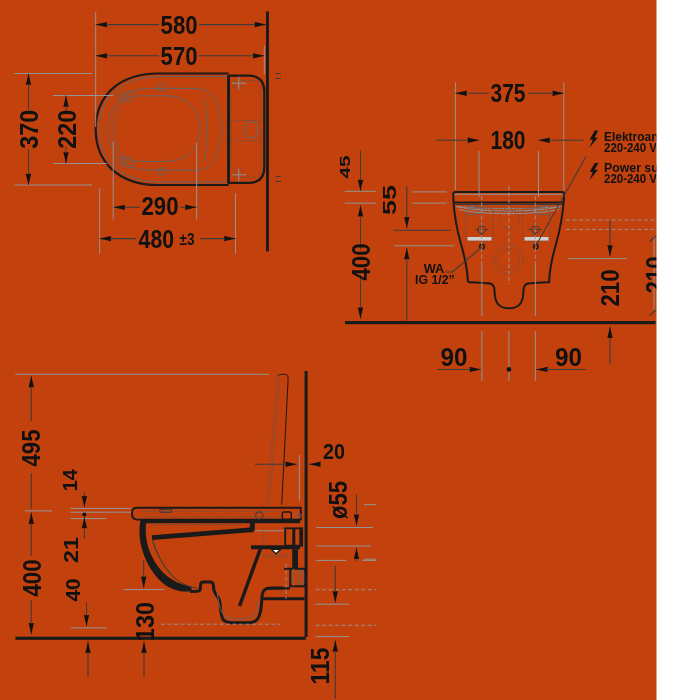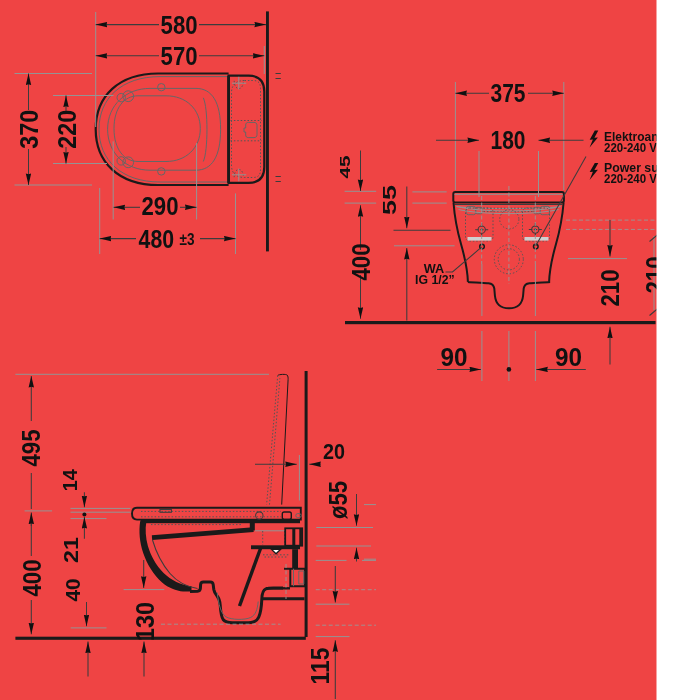--- a/index.html
+++ b/index.html
@@ -1,16 +1,16 @@
 <!DOCTYPE html>
 <html><head>
 <meta charset="utf-8">
 <style>
   html,body{margin:0;padding:0;background:#ffffff;}
-  #wrap{width:700px;height:700px;position:relative;overflow:hidden;background:#ef4444;}
+  #wrap{width:700px;height:700px;position:relative;overflow:hidden;background:#c2410c;}
   svg{display:block;}
   text{font-family:"Liberation Sans", sans-serif;font-weight:bold;fill:#111;}
   .big{font-size:26px;}
   .med{font-size:22px;}
   .sm{font-size:20px;}
   .lab{font-size:13px;}
   .k{stroke:#1a1a1a;fill:none;}
   .g{stroke:#949494;fill:none;stroke-width:1;}
   .gd{stroke:#999;fill:none;stroke-width:0.9;stroke-dasharray:4 2.5;}
   .d{stroke:#3c3c3c;fill:none;stroke-width:1.05;}

